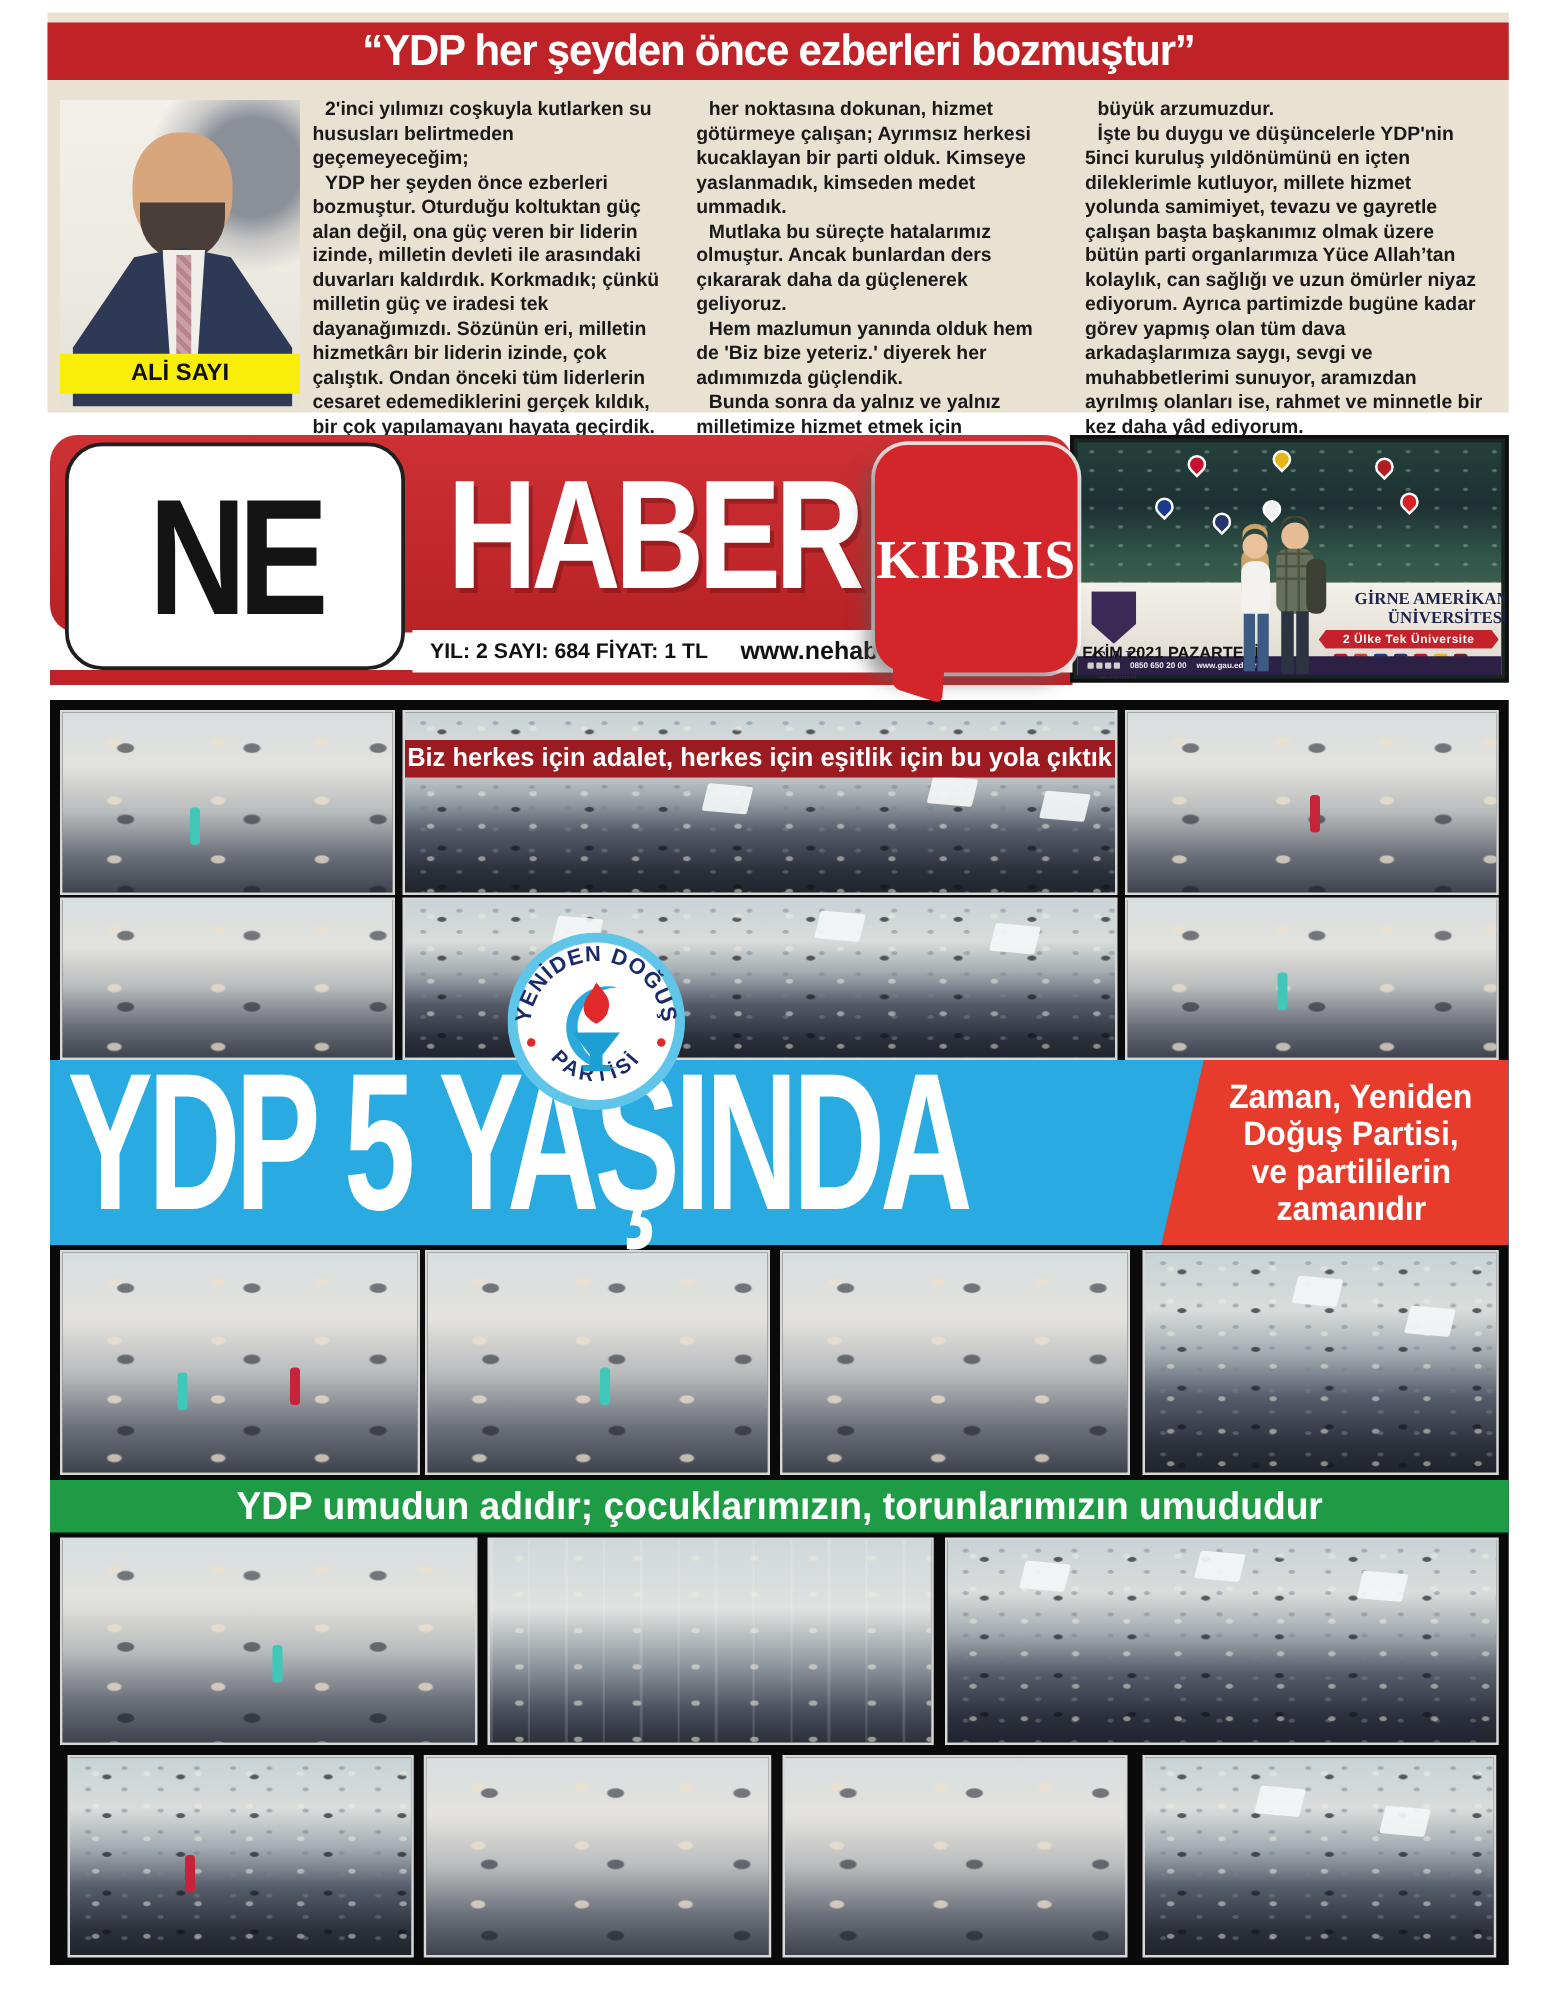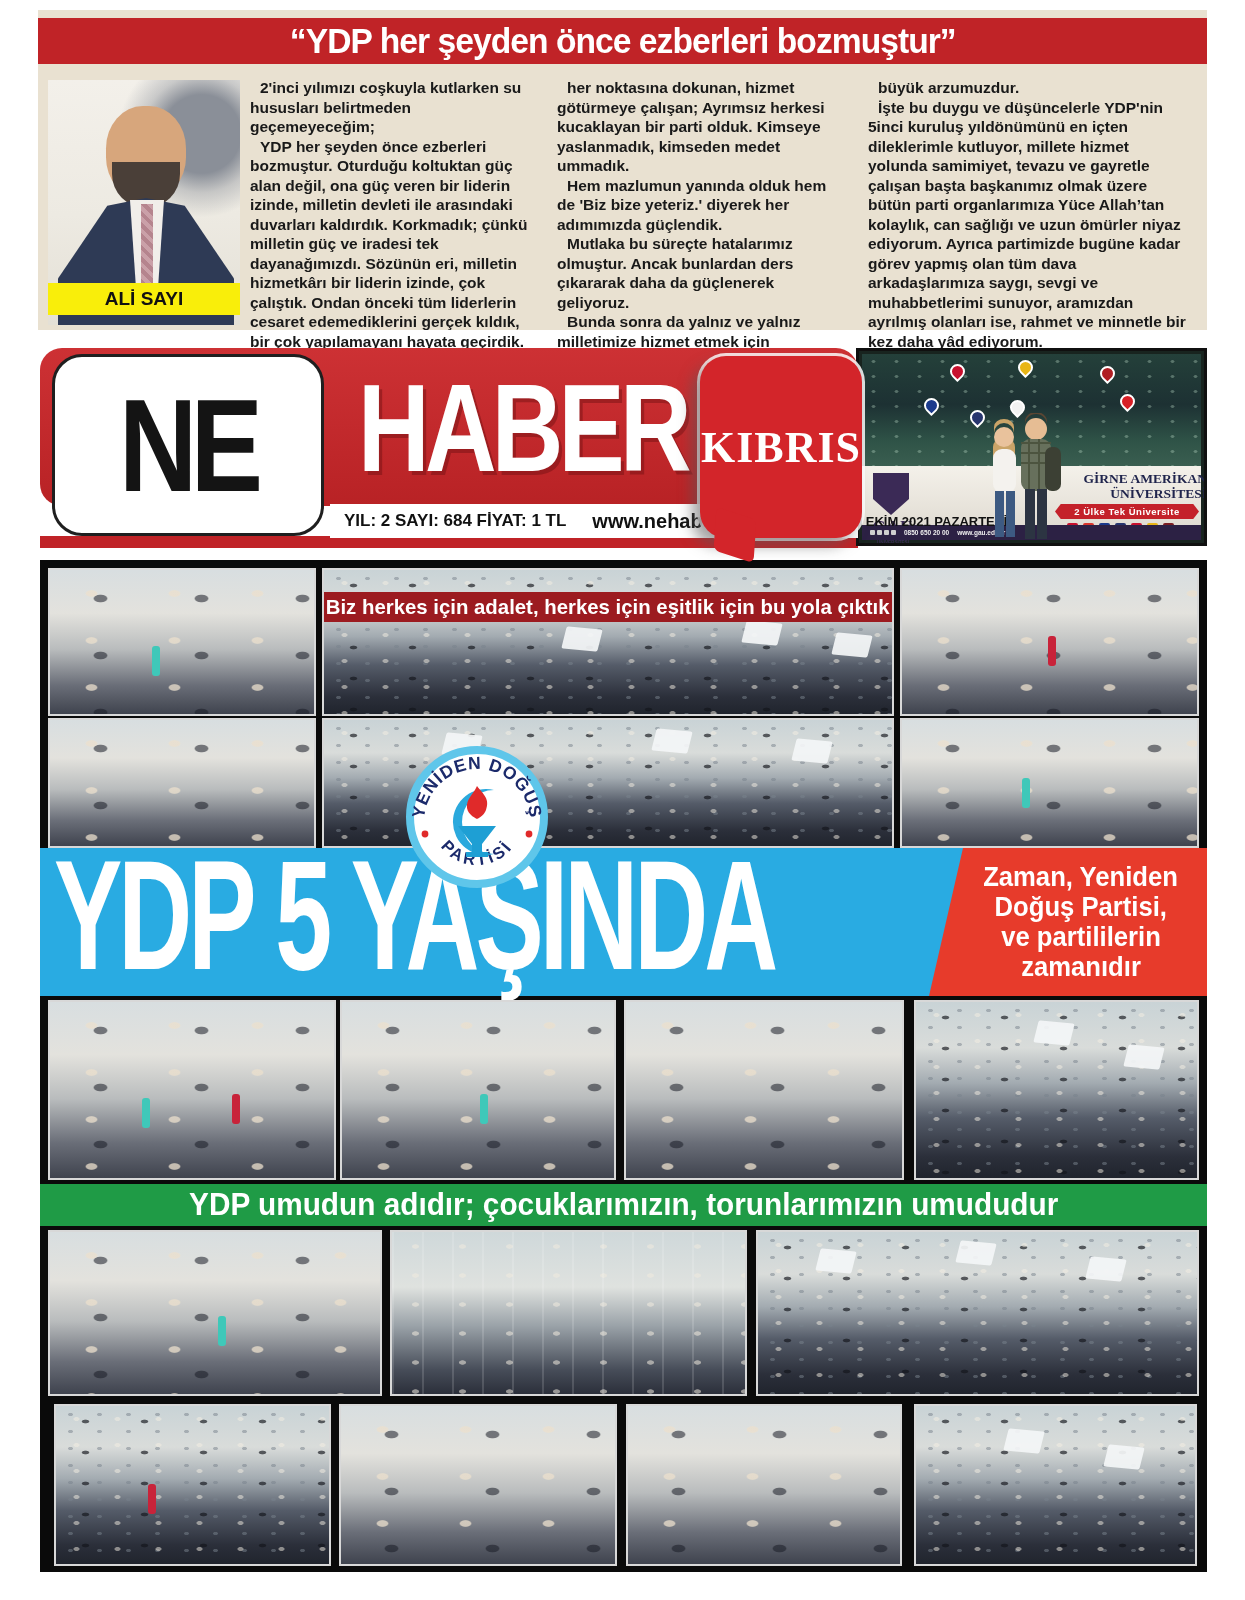--- a/index.html
+++ b/index.html
@@ -133,22 +133,22 @@
     <div class="p-caption">ALİ SAYI</div>
   </div>
 
   <div class="col" style="left:250px;width:288px;">
     <p>2'inci yılımızı coşkuyla kutlarken su hususları belirtmeden geçemeyeceğim;</p>
     <p>YDP her şeyden önce ezberleri bozmuştur. Oturduğu koltuktan güç alan değil, ona güç veren bir liderin izinde, milletin devleti ile arasındaki duvarları kaldırdık. Korkmadık; çünkü milletin güç ve iradesi tek dayanağımızdı. Sözünün eri, milletin hizmetkârı bir liderin izinde, çok çalıştık. Ondan önceki tüm liderlerin cesaret edemediklerini gerçek kıldık, bir çok yapılamayanı hayata geçirdik.</p>
     <p>Biz emri, her zaman haktan ve halktan aldık. Vatan toprağının her kilometresinin</p>
   </div>
   <div class="col" style="left:557px;width:288px;">
     <p>her noktasına dokunan, hizmet götürmeye çalışan; Ayrımsız herkesi  kucaklayan bir parti olduk. Kimseye yaslanmadık, kimseden medet ummadık.</p>
+    <p>Mutlaka bu süreçte hatalarımız olmuştur. Ancak bunlardan ders çıkararak daha da güçlenerek geliyoruz.</p>
     <p>Hem mazlumun yanında olduk hem de 'Biz bize yeteriz.' diyerek her adımımızda güçlendik.</p>
-    <p>Mutlaka bu süreçte hatalarımız olmuştur. Ancak bunlardan ders çıkararak daha da güçlenerek geliyoruz.</p>
     <p>Bunda sonra da yalnız ve yalnız milletimize hizmet etmek için yürümeye devam edeceğiz.  YDP'nin vizyonu olan KKTC'yi aydınlık yarınlara taşımak en</p>
   </div>
   <div class="col" style="left:868px;width:320px;">
     <p>büyük arzumuzdur.</p>
     <p>İşte bu duygu ve düşüncelerle YDP'nin 5inci kuruluş yıldönümünü en içten dileklerimle kutluyor, millete hizmet yolunda samimiyet, tevazu ve gayretle çalışan başta başkanımız olmak üzere bütün parti organlarımıza Yüce Allah’tan kolaylık, can sağlığı ve uzun ömürler niyaz ediyorum. Ayrıca partimizde bugüne kadar görev yapmış olan tüm dava arkadaşlarımıza saygı, sevgi ve muhabbetlerimi sunuyor, aramızdan ayrılmış olanları ise, rahmet ve minnetle bir kez daha yâd ediyorum.</p>
   </div>
 
   <div class="mast-red"></div>
   <div class="mast-redbar"></div>
   <div class="ne-box">

